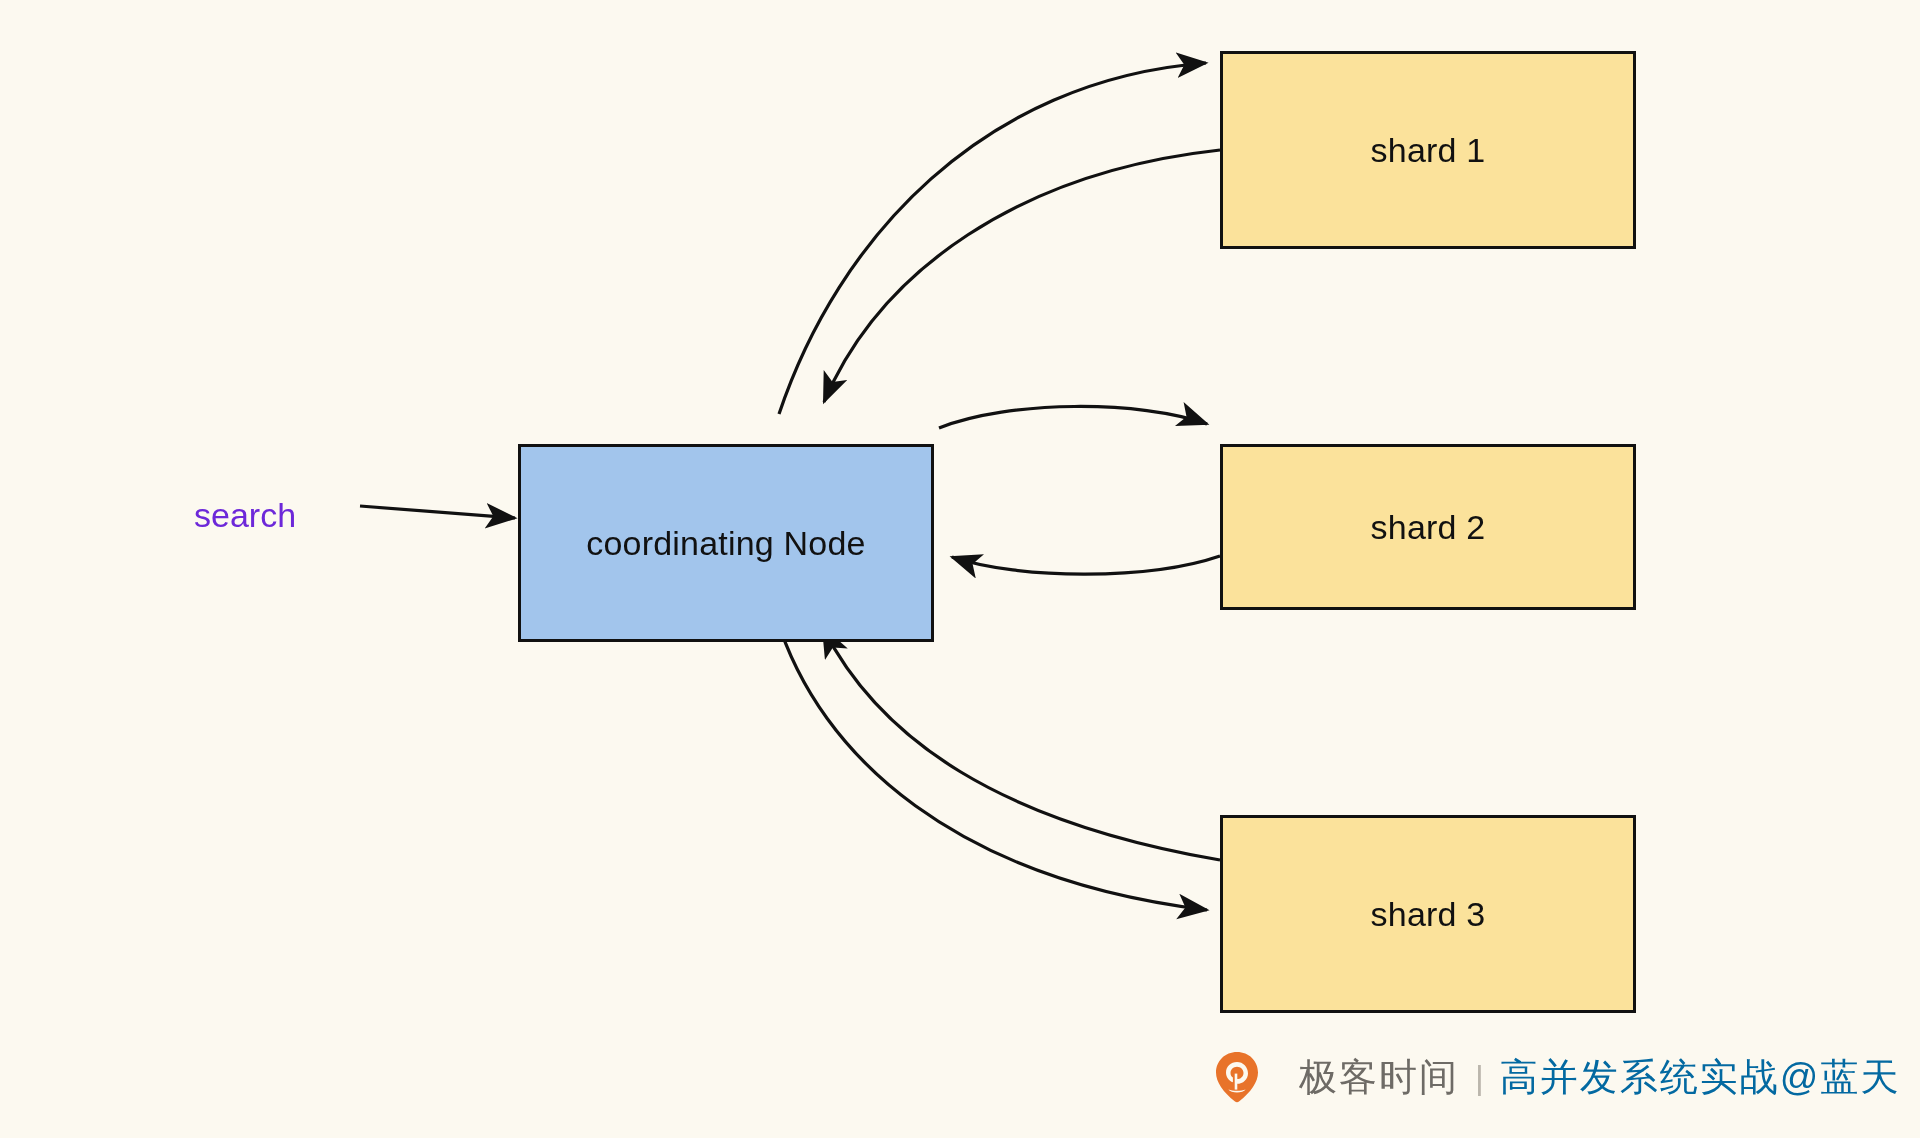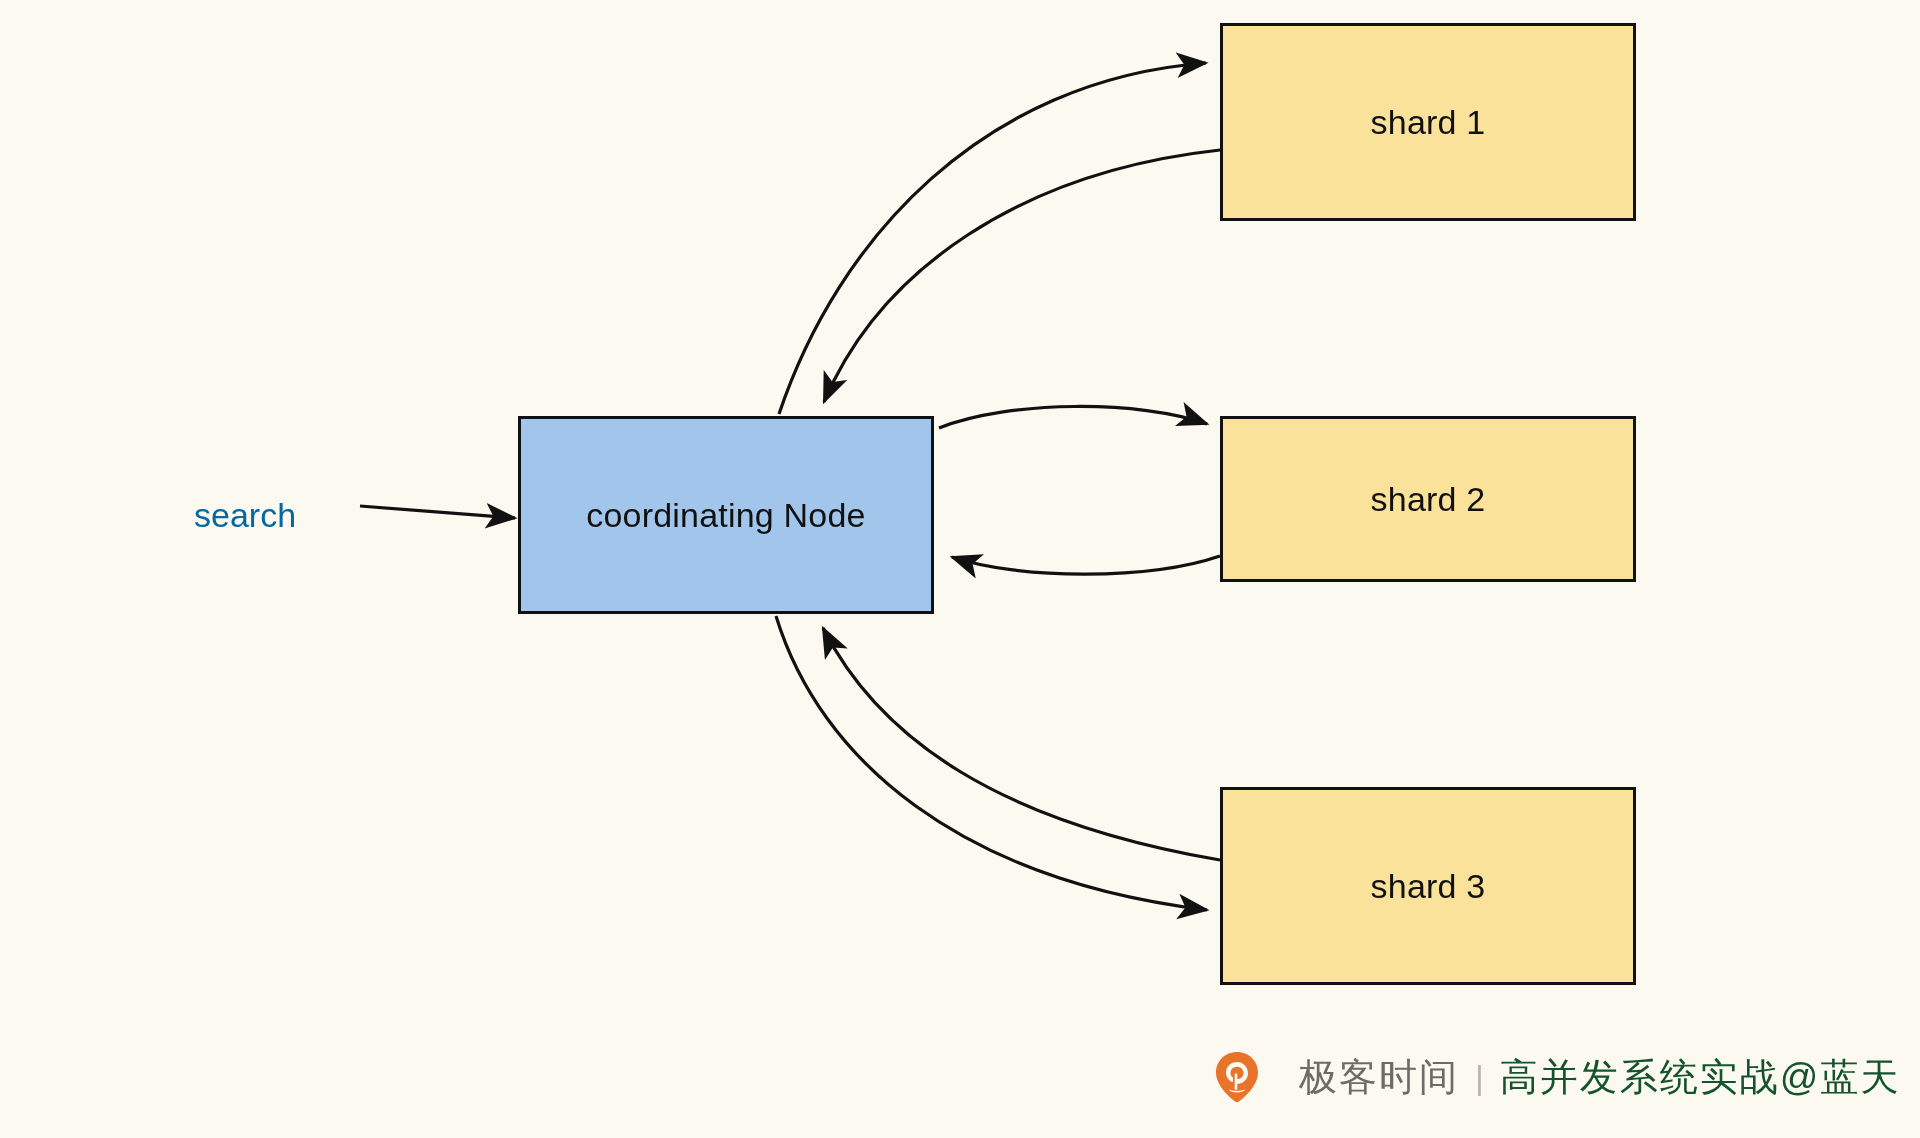--- a/index.html
+++ b/index.html
@@ -27,20 +27,21 @@
     width: 1920px;
     height: 1138px;
   }
   .node {
     position: absolute;
     box-sizing: border-box;
     border: 3px solid #111111;
     display: flex;
     align-items: center;
     justify-content: center;
+    margin-top: 28px;
   }
   .node-label {
     font-family: "Liberation Sans", sans-serif;
     font-size: 34px;
     color: #111111;
     letter-spacing: 0.2px;
     white-space: nowrap;
   }
   .node-coordinating {
     left: 518px;
@@ -67,21 +68,21 @@
     left: 1220px;
     top: 787px;
     width: 416px;
     height: 198px;
     background: #FBE29B;
   }
   .free-label {
     position: absolute;
     font-family: "Liberation Sans", sans-serif;
     font-size: 34px;
-    color: #0369a1;
+    color: #6d28d9;
     white-space: nowrap;
   }
   .label-search {
     left: 194px;
     top: 496px;
   }
   #watermark {
     position: absolute;
     left: 1215px;
     top: 1047px;
@@ -106,21 +107,21 @@
   .wm-sep {
     font-family: "Liberation Sans", sans-serif;
     font-size: 34px;
     color: #BBB6AC;
     margin: 0 16px;
     white-space: nowrap;
   }
   .wm-course {
     font-family: "Liberation Sans", sans-serif;
     font-size: 38px;
-    color: #14532d;
+    color: #0369a1;
     letter-spacing: 2px;
     white-space: nowrap;
   }
 </style>
 </head>
 <body>
 
 <div id="diagram-root">
 
   <svg id="edge-layer" viewBox="0 0 1920 1138" width="1920" height="1138" xmlns="http://www.w3.org/2000/svg">

